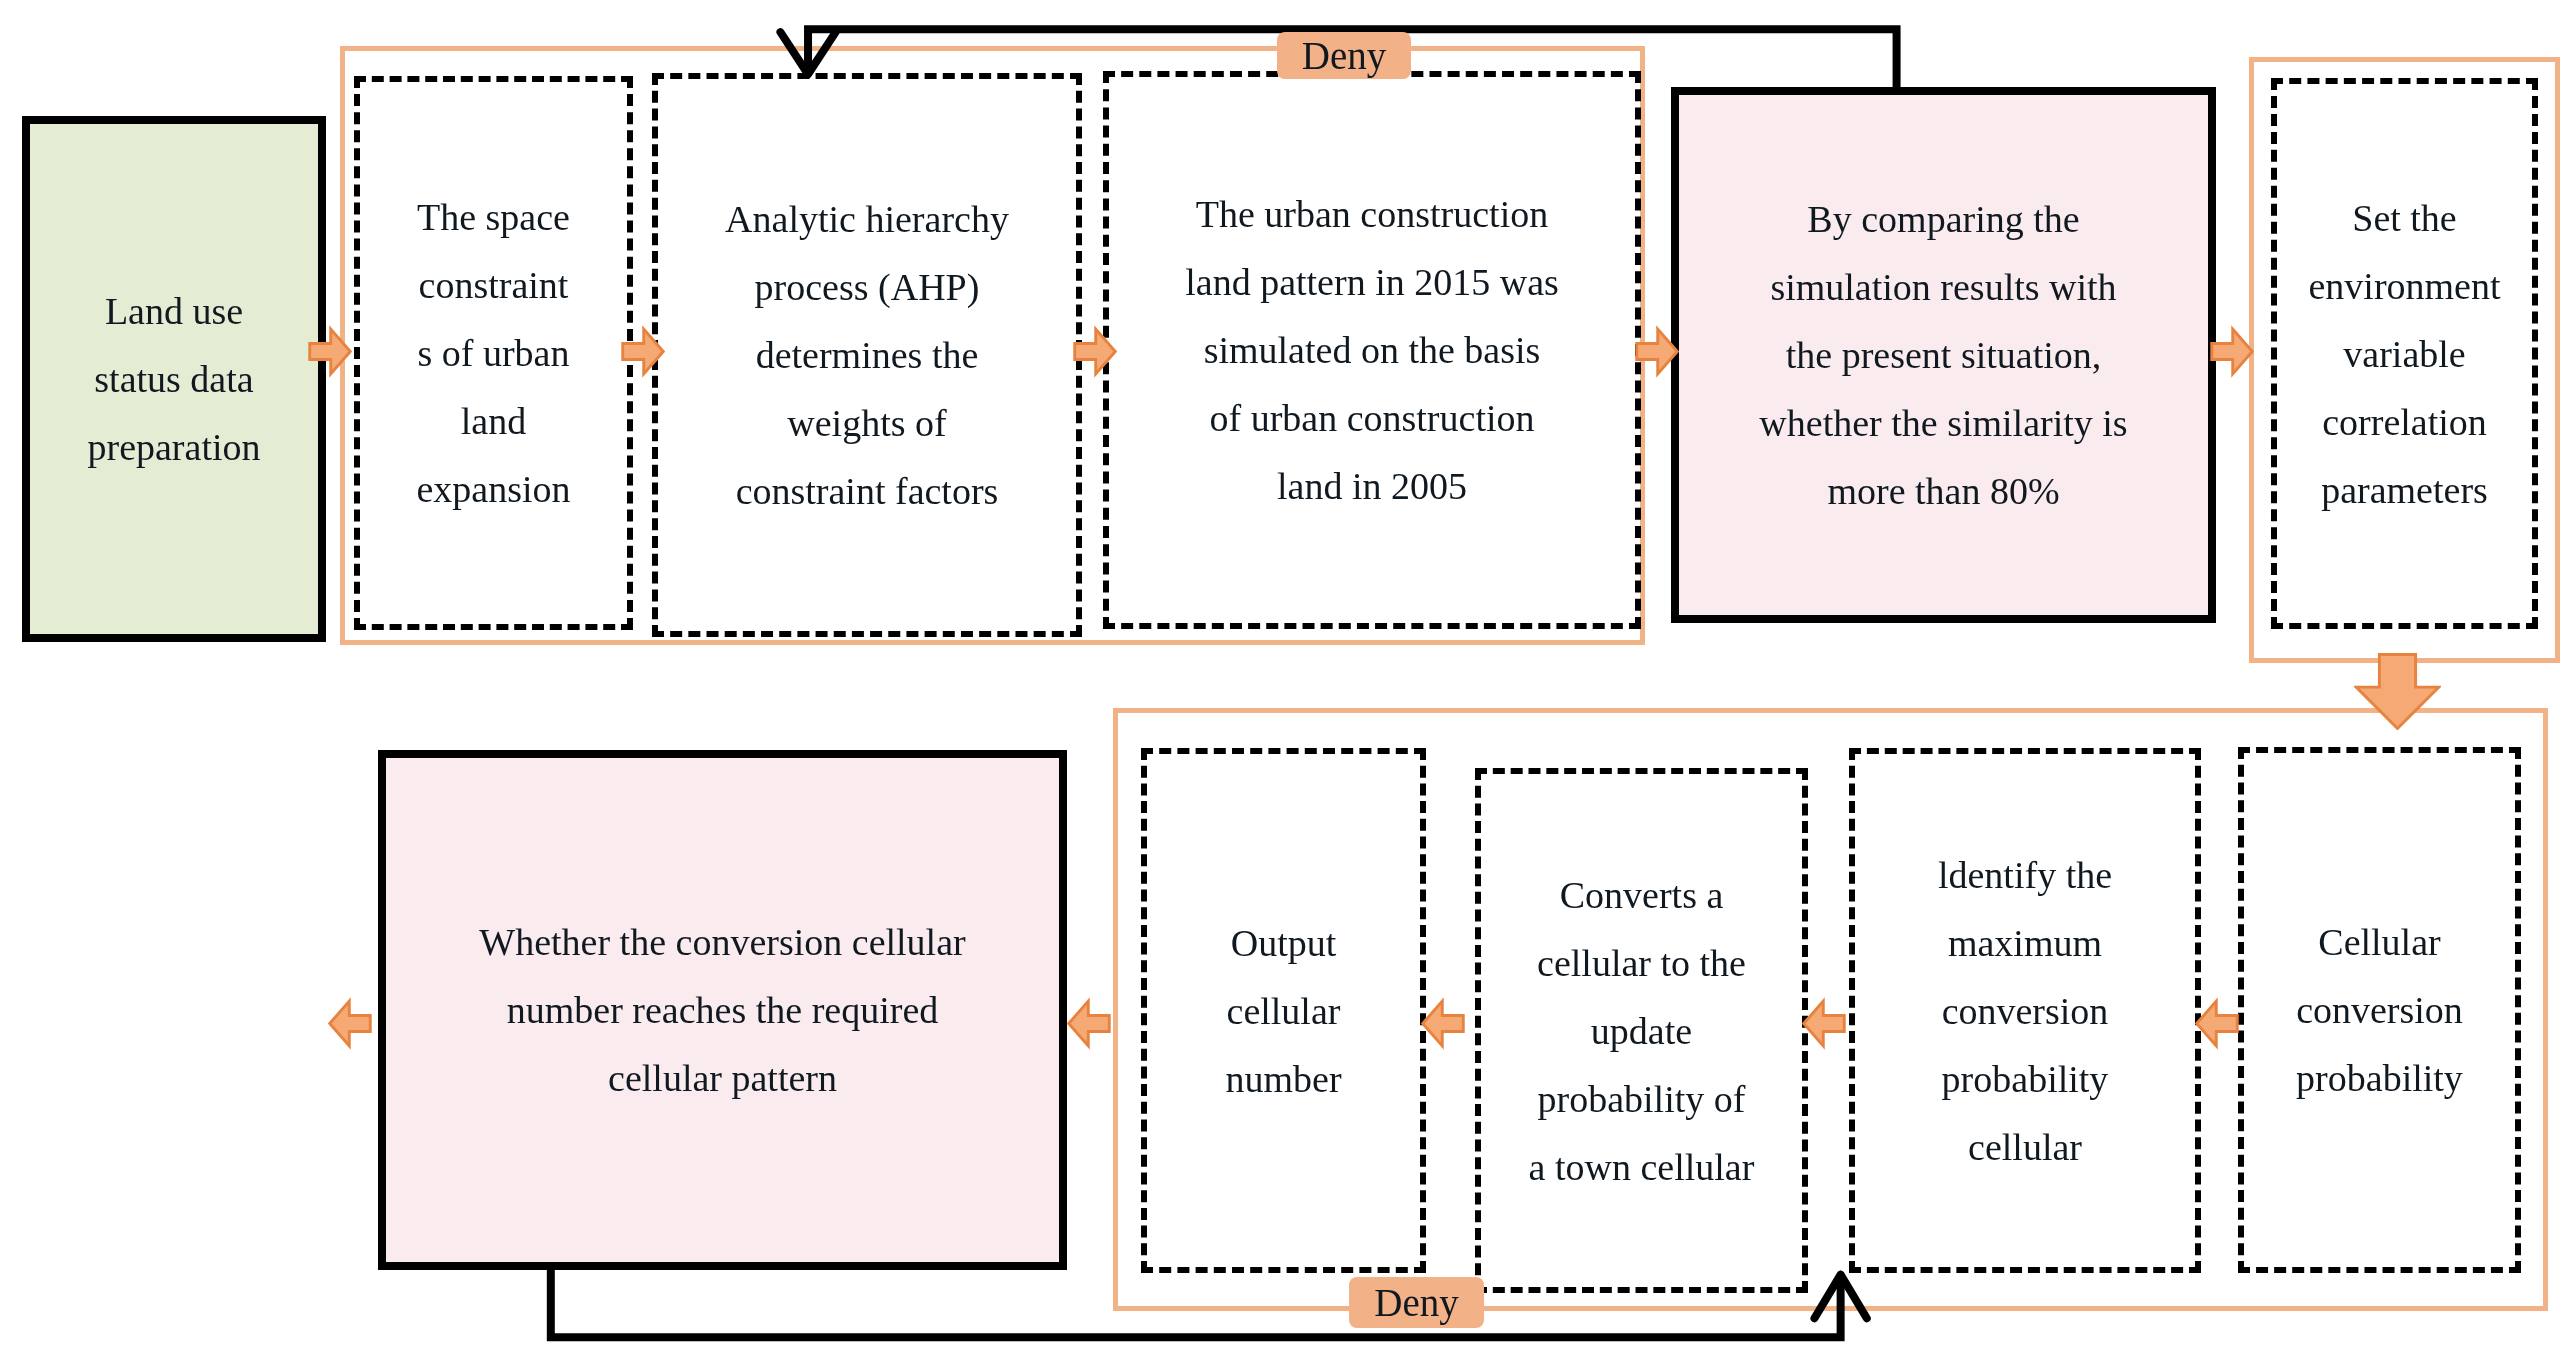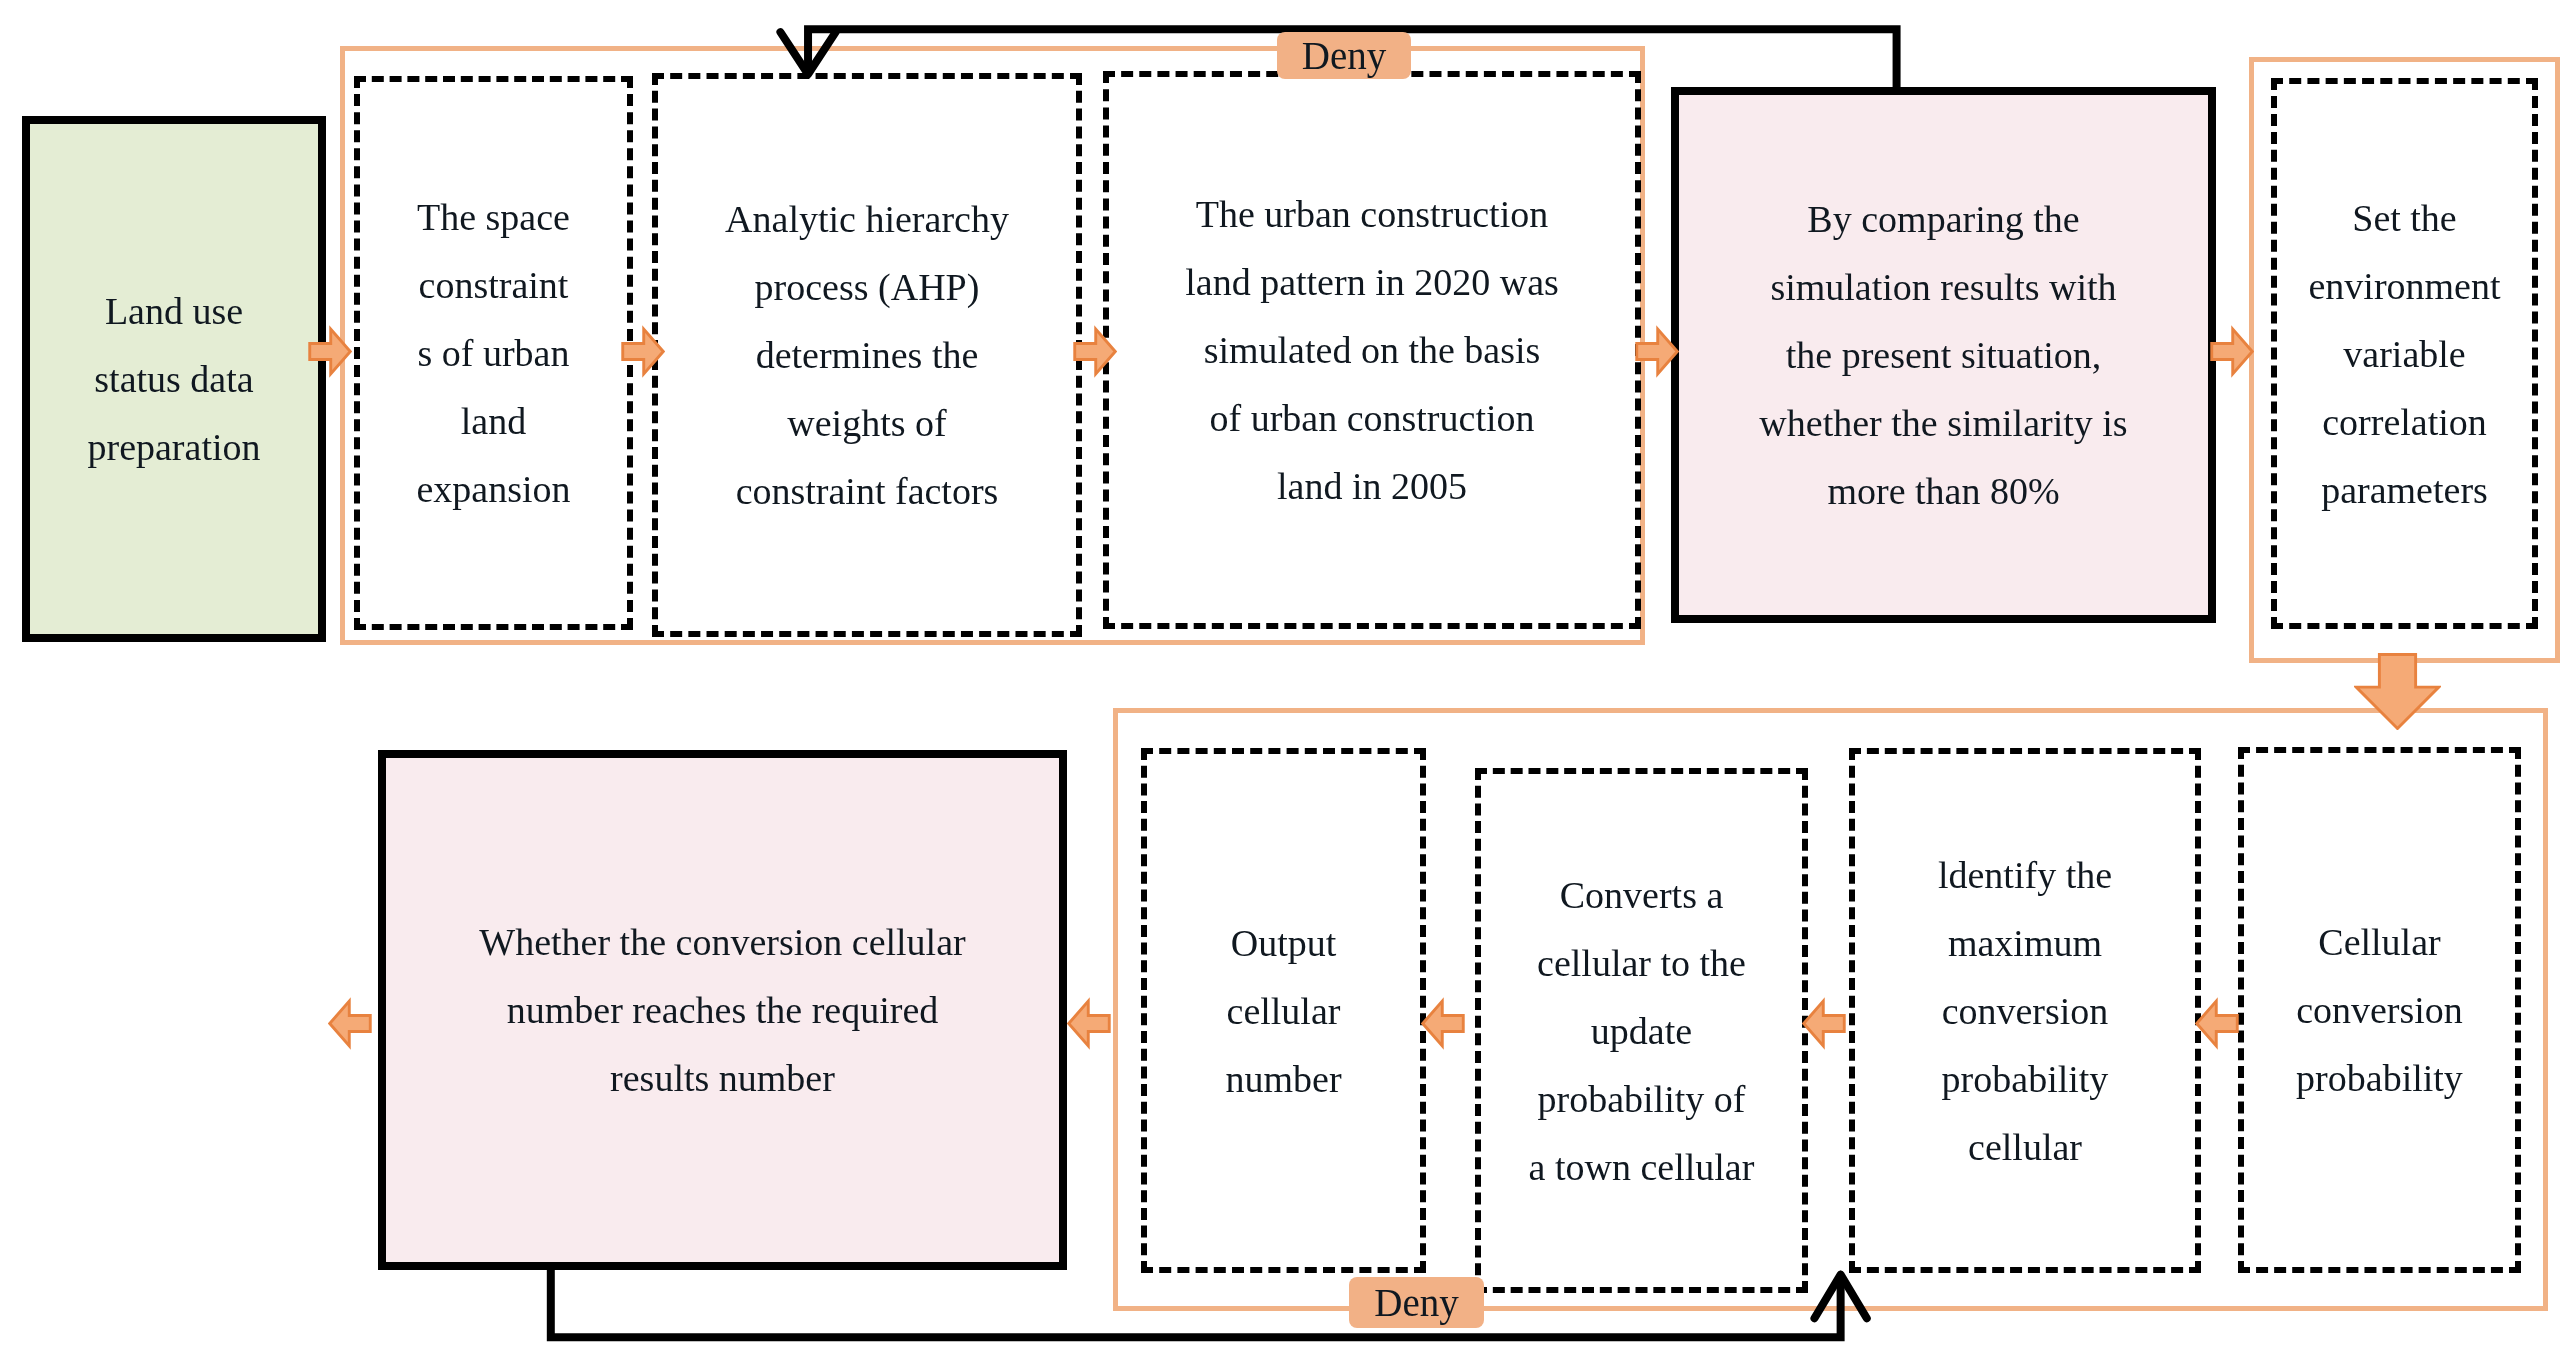--- a/index.html
+++ b/index.html
@@ -79,21 +79,21 @@
   <div class="box dashed" style="left:652px;top:73px;width:430px;height:564px;">
     <div class="box-text">Analytic hierarchy
 process (AHP)
 determines the
 weights of
 constraint factors</div>
   </div>
 
   <div class="box dashed" style="left:1103px;top:71px;width:538px;height:558px;">
     <div class="box-text">The urban construction
-land pattern in 2020 was
+land pattern in 2015 was
 simulated on the basis
 of urban construction
 land in 2005</div>
   </div>
 
   <div class="box solid pink" style="left:1671px;top:87px;width:545px;height:536px;">
     <div class="box-text">By comparing the
 simulation results with
 the present situation,
 whether the similarity is
@@ -132,21 +132,21 @@
 
   <div class="box dashed" style="left:1141px;top:748px;width:285px;height:525px;">
     <div class="box-text">Output
 cellular
 number</div>
   </div>
 
   <div class="box solid pink" style="left:378px;top:750px;width:689px;height:520px;">
     <div class="box-text">Whether the conversion cellular
 number reaches the required
-results number</div>
+cellular pattern</div>
   </div>
 
 
   <div class="badge" style="left:1277px;top:32px;width:134px;height:47px;">
     <span>Deny</span>
   </div>
   <div class="badge" style="left:1349px;top:1277px;width:135px;height:51px;">
     <span>Deny</span>
   </div>
 

